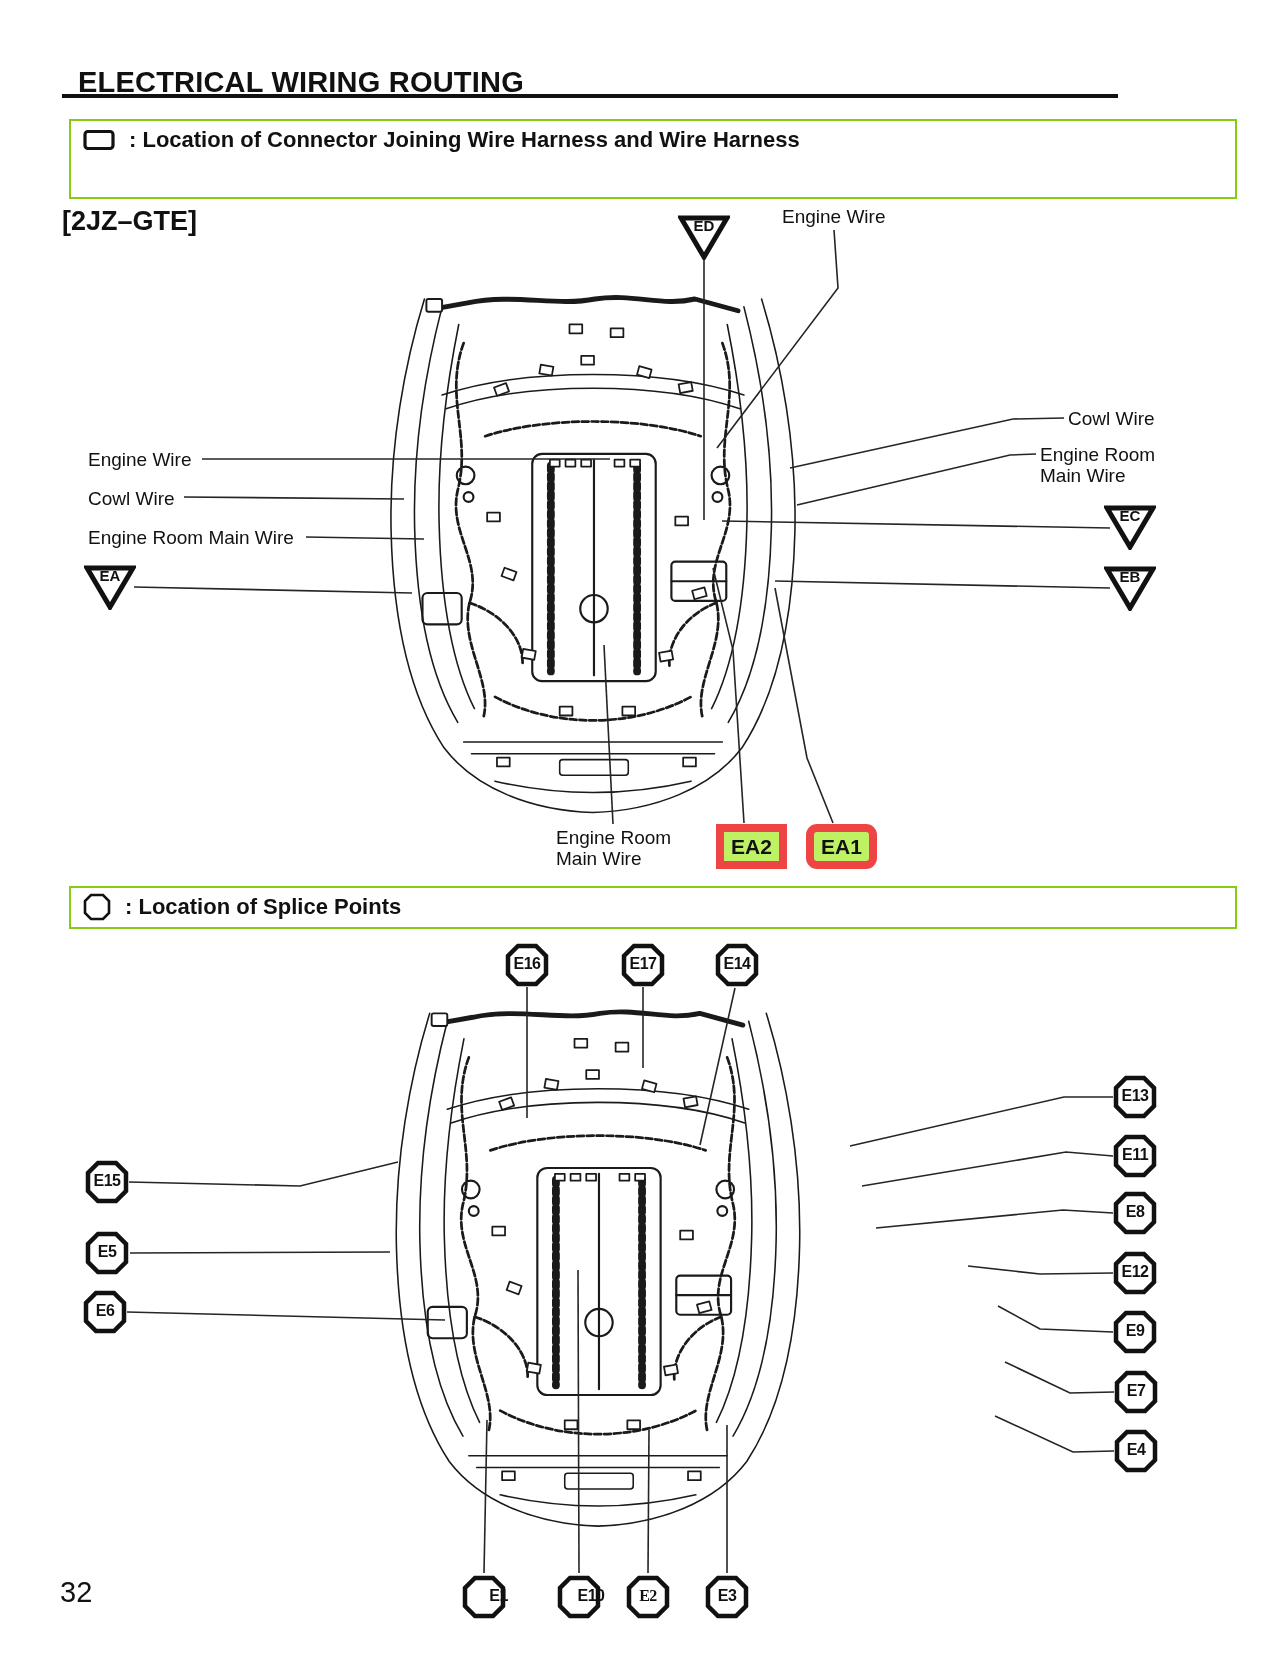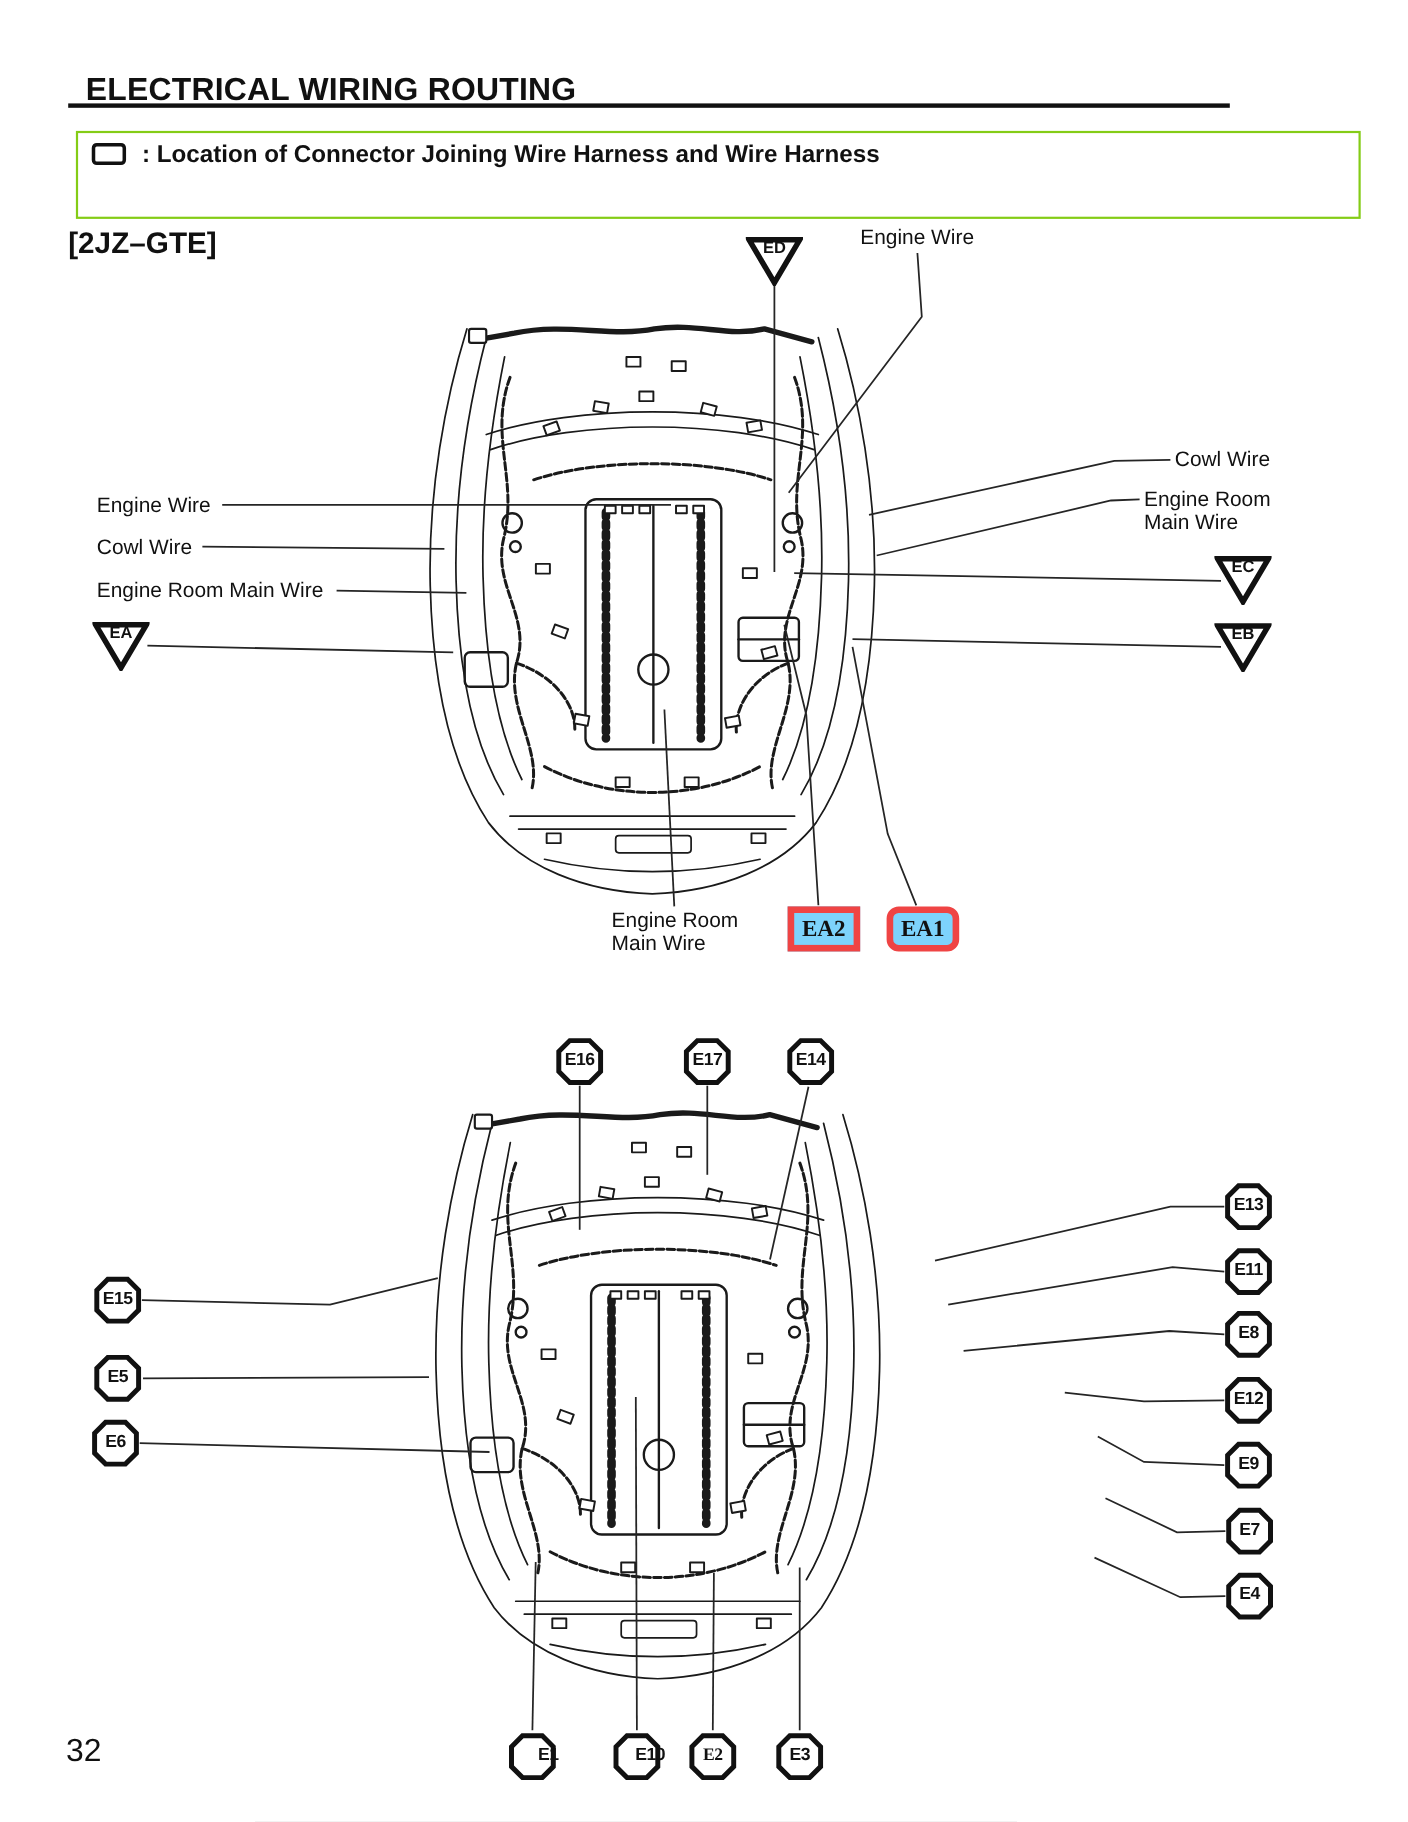--- a/index.html
+++ b/index.html
@@ -16,22 +16,22 @@
   .licon{flex:0 0 auto;display:block;}
   .ltext{font-size:22px;font-weight:bold;white-space:nowrap;}
   .model{position:absolute;left:62px;top:206px;font-size:27px;font-weight:bold;}
   .art{position:absolute;}
   .overlay{position:absolute;left:0;top:0;pointer-events:none;}
   .overlay polyline{fill:none;stroke:#252525;stroke-width:1.6;}
   .wlabel{position:absolute;font-size:19px;line-height:21px;white-space:pre-line;}
   .gtri{position:absolute;width:52px;height:46px;}
   .gtri svg{position:absolute;left:0;top:0;}
   .gtxt{position:absolute;left:0;right:0;top:3px;text-align:center;font-size:15px;font-weight:bold;}
-  .cbox{position:absolute;border:6px solid #ef4444;background:#7dd3fc;font-size:21px;font-weight:bold;
-        padding:1px 7px;line-height:27px;font-family:Liberation Serif, serif;}
+  .cbox{position:absolute;border:8px solid #ef4444;background:#bef264;font-size:21px;font-weight:bold;
+        padding:1px 7px;line-height:27px;}
   .octo{position:absolute;width:44px;height:44px;}
   .octo svg{position:absolute;left:0;top:0;}
   .otxt{position:absolute;left:0;right:0;top:12px;text-align:center;font-size:16px;font-weight:bold;
         letter-spacing:-.5px;}
   .pagenum{position:absolute;left:60px;top:1576px;font-size:29px;}
   .defs{position:absolute;width:0;height:0;overflow:hidden;}
 </style>
 </head>
 <body>
 
@@ -118,20 +118,28 @@
       <span class="ltext">: Location of Connector Joining Wire Harness and Wire Harness</span>
     </div>
   </div>
 
   <div class="model">[2JZ–GTE]</div>
 
   <svg class="art" style="left:348px;top:266px" width="490" height="556" viewBox="0 0 500 560">
     <use href="#enginebay"></use>
   </svg>
 
+  <div class="lbox lbox2">
+    <div class="lrow">
+      <svg class="licon" width="30" height="30" viewBox="0 0 30 30">
+        <path d="M9,3 H21 L27,9 V21 L21,27 H9 L3,21 V9 Z" fill="none" stroke="#111" stroke-width="2.6"></path>
+      </svg>
+      <span class="ltext">: Location of Splice Points</span>
+    </div>
+  </div>
 
   <svg class="art" style="left:338px;top:984px" width="520" height="548" viewBox="0 0 500 560">
     <use href="#enginebay"></use>
   </svg>
 
   <svg class="overlay" width="1280" height="1656" viewBox="0 0 1280 1656">
 
     <polyline points="704,258 704,520"></polyline>
     <polyline points="834,230 838,288 717,448"></polyline>
     <polyline points="202,459 610,459"></polyline>

